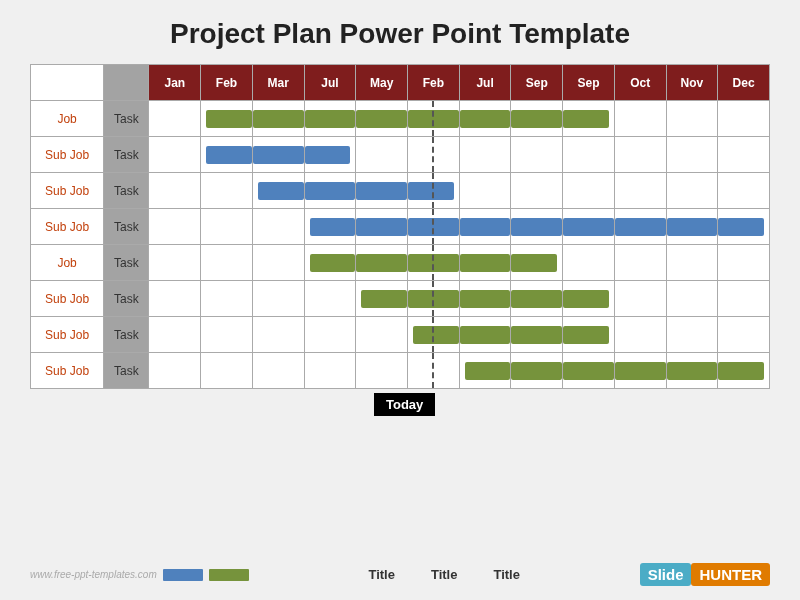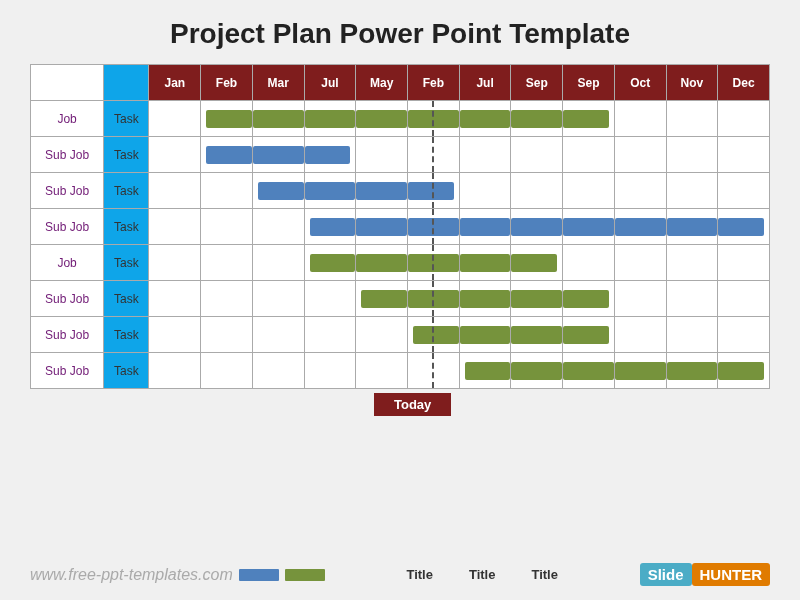--- a/index.html
+++ b/index.html
@@ -53,28 +53,28 @@
       background: #7f1d1d;
       color: #fff;
       font-weight: bold;
       font-size: 13px;
       width: 48px;
     }
 
     .label-col {
       background: #fff;
       font-weight: normal;
-      color: #701a75;
+      color: #c2410c;
       width: 68px;
       font-size: 12px;
       margin-top: 24px;
     }
 
     .task-col {
-      background: #0ea5e9;
+      background: #a3a3a3;
       font-weight: normal;
       color: #333;
       width: 42px;
       font-size: 12px;
     }
 
     .cell {
       width: 48px;
       position: relative;
       background: #fff;
@@ -164,25 +164,25 @@
       top: 0;
       left: calc(50% - 1px);
       width: 2px;
       height: 100%;
       border-left: 2px dashed #555;
       z-index: 10;
       pointer-events: none;
     }
 
     .today-box {
-      background: #7f1d1d;
+      background: #000000;
       color: #fff;
       font-weight: bold;
       font-size: 13px;
-      padding: 4px 20px;
+      padding: 4px 12px;
       margin-top: 2px;
       display: inline-block;
     }
 
     .today-row-wrapper {
       position: relative;
       margin-top: 2px;
       text-align: center;
     }
     
@@ -439,21 +439,21 @@
         </tbody>
     </table>
 
     <div class="today-row-wrapper" id="today-row" style="padding-left: 344px;">
       <div class="today-box">Today</div>
     </div>
   </div>
 
   <div class="bottom-bar">
     <div class="bottom-left">
-      <span class="bottom-legend-label" style="color:#aaa;font-size:16px;">www.free-ppt-templates.com</span>
+      <span class="bottom-legend-label" style="color:#aaa;font-size:10px;">www.free-ppt-templates.com</span>
       <span class="legend-bar" style="width:40px;background:#4f81bd;"></span>
       <span class="legend-bar" style="width:40px;background:#76933c;"></span>
     </div>
     <div class="footer-titles" id="footer-titles">
     <span>Title</span>
         <span>Title</span>
         <span>Title</span>
       </div>
     <div class="slidehunter-wrap">
       <span class="slidehunter-logo">Slide</span>

